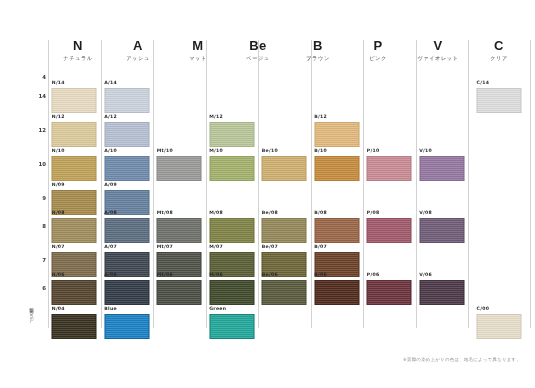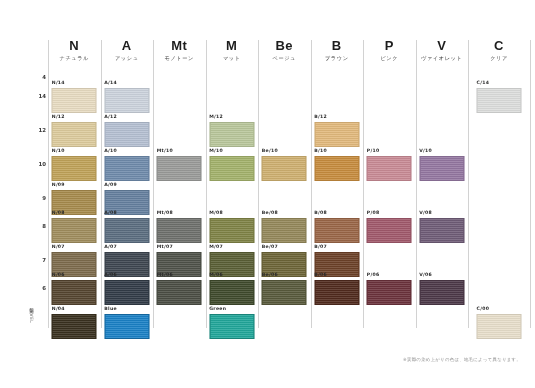--- a/index.html
+++ b/index.html
@@ -52,24 +52,20 @@
 <div class="page">
 
   <div class="cols">
       <div class="colhead">
         <div class="code">N</div>
         <div class="jp">ナチュラル</div>
       </div>
       <div class="colhead">
         <div class="code">A</div>
         <div class="jp">アッシュ</div>
-      </div>
-      <div class="colhead">
-        <div class="code">Mt</div>
-        <div class="jp">モノトーン</div>
       </div>
       <div class="colhead">
         <div class="code">M</div>
         <div class="jp">マット</div>
       </div>
       <div class="colhead">
         <div class="code">Be</div>
         <div class="jp">ベージュ</div>
       </div>
       <div class="colhead">

